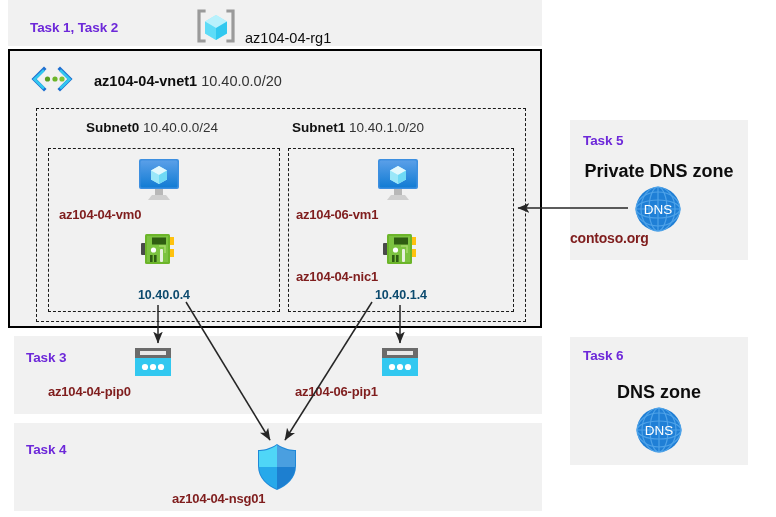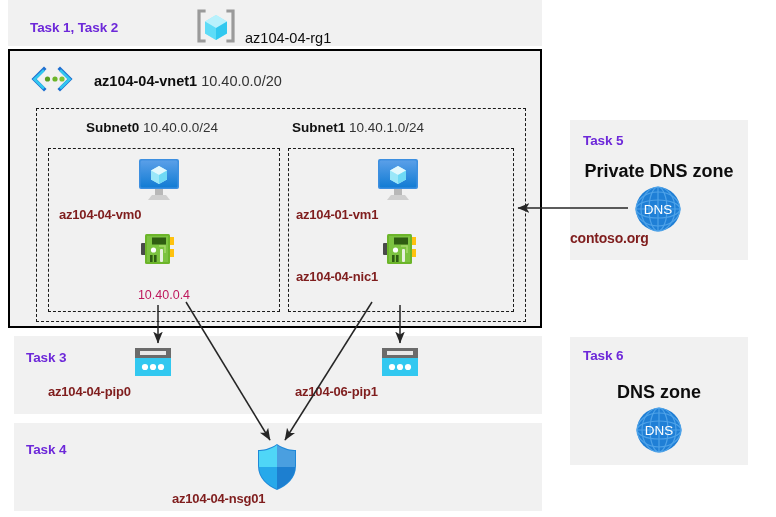--- a/index.html
+++ b/index.html
@@ -82,22 +82,22 @@
     position: absolute;
     font-size: 13px;
     font-weight: bold;
     color: #7f1d1d;
     white-space: nowrap;
     letter-spacing: -0.2px;
   }
   .node-sub {
     position: absolute;
     font-size: 12.5px;
-    font-weight: normal;
-    color: #be185d;
+    font-weight: bold;
+    color: #0c4a6e;
     white-space: nowrap;
     text-align: center;
   }
   .heading-label {
     position: absolute;
     font-size: 18px;
     font-weight: bold;
     color: #0d0d0d;
     white-space: nowrap;
     text-align: center;
@@ -225,21 +225,21 @@
       <rect x="11" y="24" width="2.6" height="7" fill="#2f5d12"></rect>
       <rect x="15" y="24" width="2.6" height="7" fill="#2f5d12"></rect>
       <rect x="21" y="18" width="3" height="13" rx="1" fill="#e8f0e0"></rect>
       <path d="M20 15 L26 15 L26 22" fill="none" stroke="#a6d96a" stroke-width="1.6"></path>
     </svg>
   </span>
   <div class="node-sub" style="left:59px; top:288px; width:210px;">10.40.0.4</div>
 
   <div class="subnet-title" style="left:292px; top:120px;">
     <b>Subnet1</b>
-    <span class="cidr">10.40.1.0/24</span>
+    <span class="cidr">10.40.1.0/20</span>
   </div>
   <div class="dashed-box" style="left:288px; top:148px; width:226px; height:164px;"></div>
 
   <span class="icon" style="left:373px; top:157px;">
     <svg width="50" height="46" viewBox="0 0 50 46">
       <rect x="5" y="2" width="40" height="30" rx="2" fill="#3d8fe0"></rect>
       <rect x="6.5" y="3.5" width="37" height="27" rx="1.5" fill="url(#vmg1)"></rect>
       <defs>
         <linearGradient id="vmg1" x1="0" y1="0" x2="0" y2="1">
           <stop offset="0%" stop-color="#5a9fe8"></stop>
@@ -247,38 +247,39 @@
         </linearGradient>
       </defs>
       <polygon points="25,9 33,13.5 33,22.5 25,27 17,22.5 17,13.5" fill="#bdeefb"></polygon>
       <polygon points="25,9 33,13.5 25,18 17,13.5" fill="#e2f8fd"></polygon>
       <polygon points="25,18 33,13.5 33,22.5 25,27" fill="#6fd9f5"></polygon>
       <polygon points="25,18 17,13.5 17,22.5 25,27" fill="#9ae7f9"></polygon>
       <rect x="21" y="32" width="8" height="6" fill="#b8b8b8"></rect>
       <polygon points="14,43 36,43 32,38 18,38" fill="#cfcfcf"></polygon>
     </svg>
   </span>
-  <div class="node-label" style="left:296px; top:207px; width:210px;">az104-01-vm1</div>
+  <div class="node-label" style="left:296px; top:207px; width:210px;">az104-06-vm1</div>
 
   <span class="icon" style="left:381px; top:231px;">
     <svg width="40" height="36" viewBox="0 0 40 36">
       <rect x="28" y="6" width="7" height="8" fill="#ffc20e"></rect>
       <rect x="28" y="18" width="7" height="8" fill="#ffc20e"></rect>
       <rect x="2" y="12" width="6" height="12" rx="1" fill="#4a4a4a"></rect>
       <rect x="6" y="3" width="25" height="30" rx="1.5" fill="#6cb52a"></rect>
       <rect x="8" y="5" width="21" height="26" fill="#7cc340"></rect>
       <rect x="13" y="6.5" width="14" height="7" fill="#2f5d12"></rect>
       <circle cx="14.5" cy="19" r="2.6" fill="#ffffff"></circle>
       <rect x="11" y="24" width="2.6" height="7" fill="#2f5d12"></rect>
       <rect x="15" y="24" width="2.6" height="7" fill="#2f5d12"></rect>
       <rect x="21" y="18" width="3" height="13" rx="1" fill="#e8f0e0"></rect>
       <path d="M20 15 L26 15 L26 22" fill="none" stroke="#a6d96a" stroke-width="1.6"></path>
     </svg>
   </span>
   <div class="node-label" style="left:296px; top:269px; width:210px;">az104-04-nic1</div>
+  <div class="node-sub" style="left:296px; top:288px; width:210px;">10.40.1.4</div>
 
   <div class="panel task3-panel"></div>
   <div class="task-label" style="left:26px; top:350px;">Task 3</div>
 
   <span class="icon" style="left:133px; top:346px;">
     <svg width="40" height="34" viewBox="0 0 40 34">
       <rect x="2" y="2" width="36" height="10" fill="#6b6b6b"></rect>
       <rect x="7" y="5" width="26" height="4" fill="#e8e8e8"></rect>
       <rect x="2" y="12" width="36" height="18" fill="#32c8f0"></rect>
       <circle cx="12" cy="21" r="3.1" fill="#ffffff"></circle>

